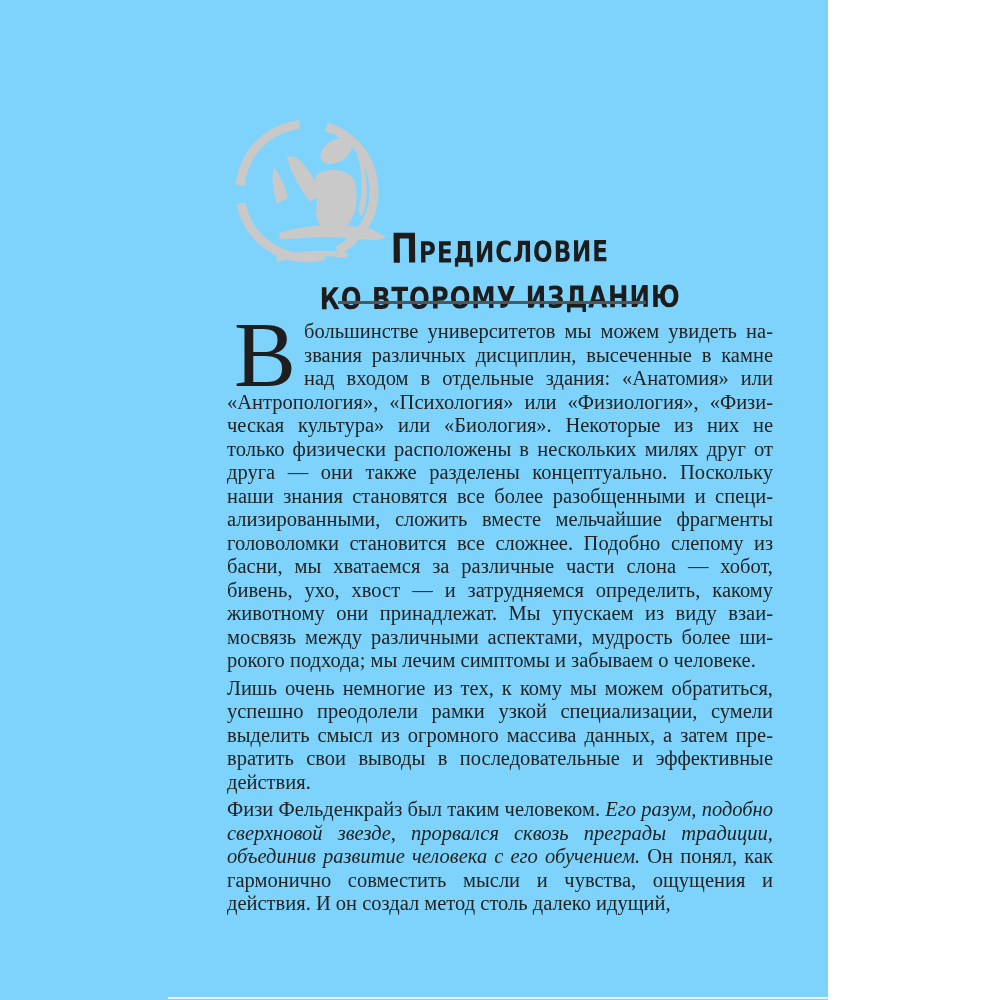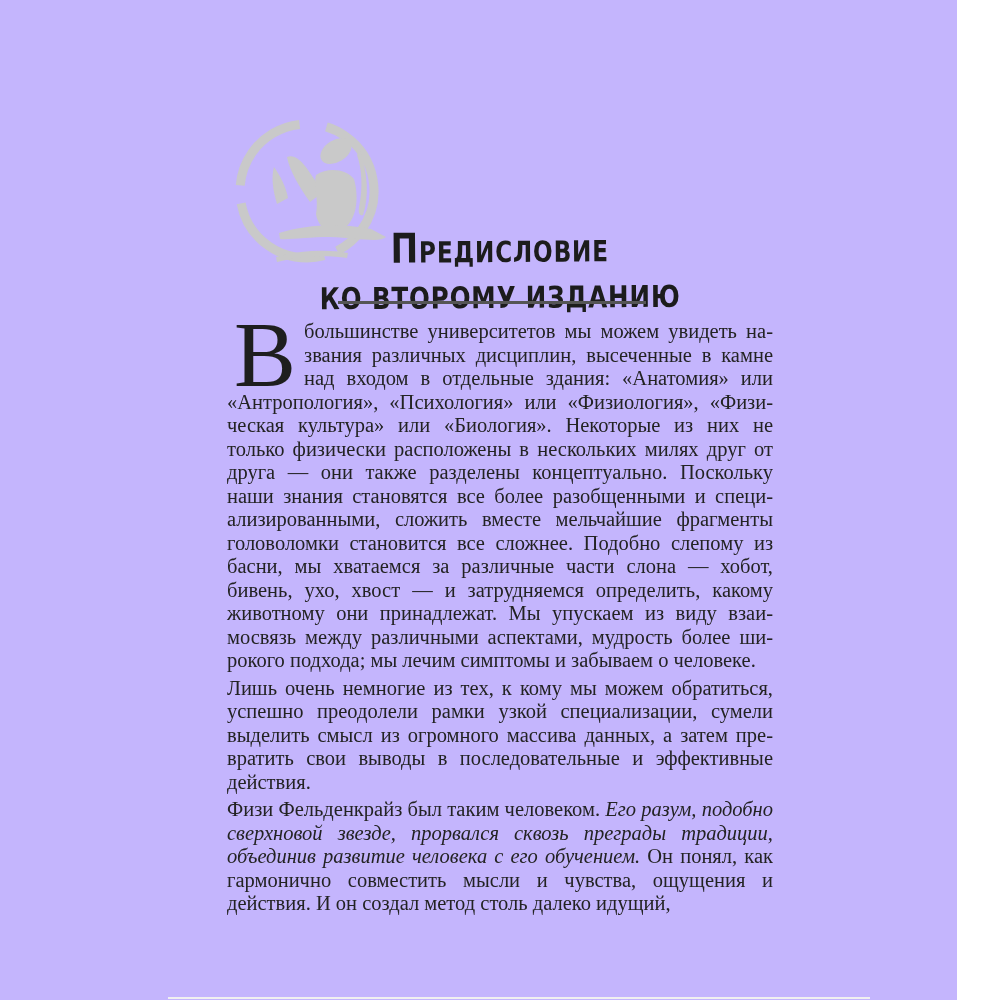--- a/index.html
+++ b/index.html
@@ -1,22 +1,22 @@
 <!DOCTYPE html>
 <html lang="ru"><head>
 <meta charset="utf-8">
 <style>
   * { box-sizing: border-box; }
   html, body { margin: 0; padding: 0; background: #ffffff; }
 
   .page {
     position: relative;
-    width: 957px;
+    width: 828px;
     height: 1000px;
-    background: #c4b5fd;
+    background: #7dd3fc;
     overflow: hidden;
     font-family: "Liberation Serif", serif;
   }
 
   
   .logo {
     position: absolute;
     left: 230px;
     top: 117px;
     width: 158px;

